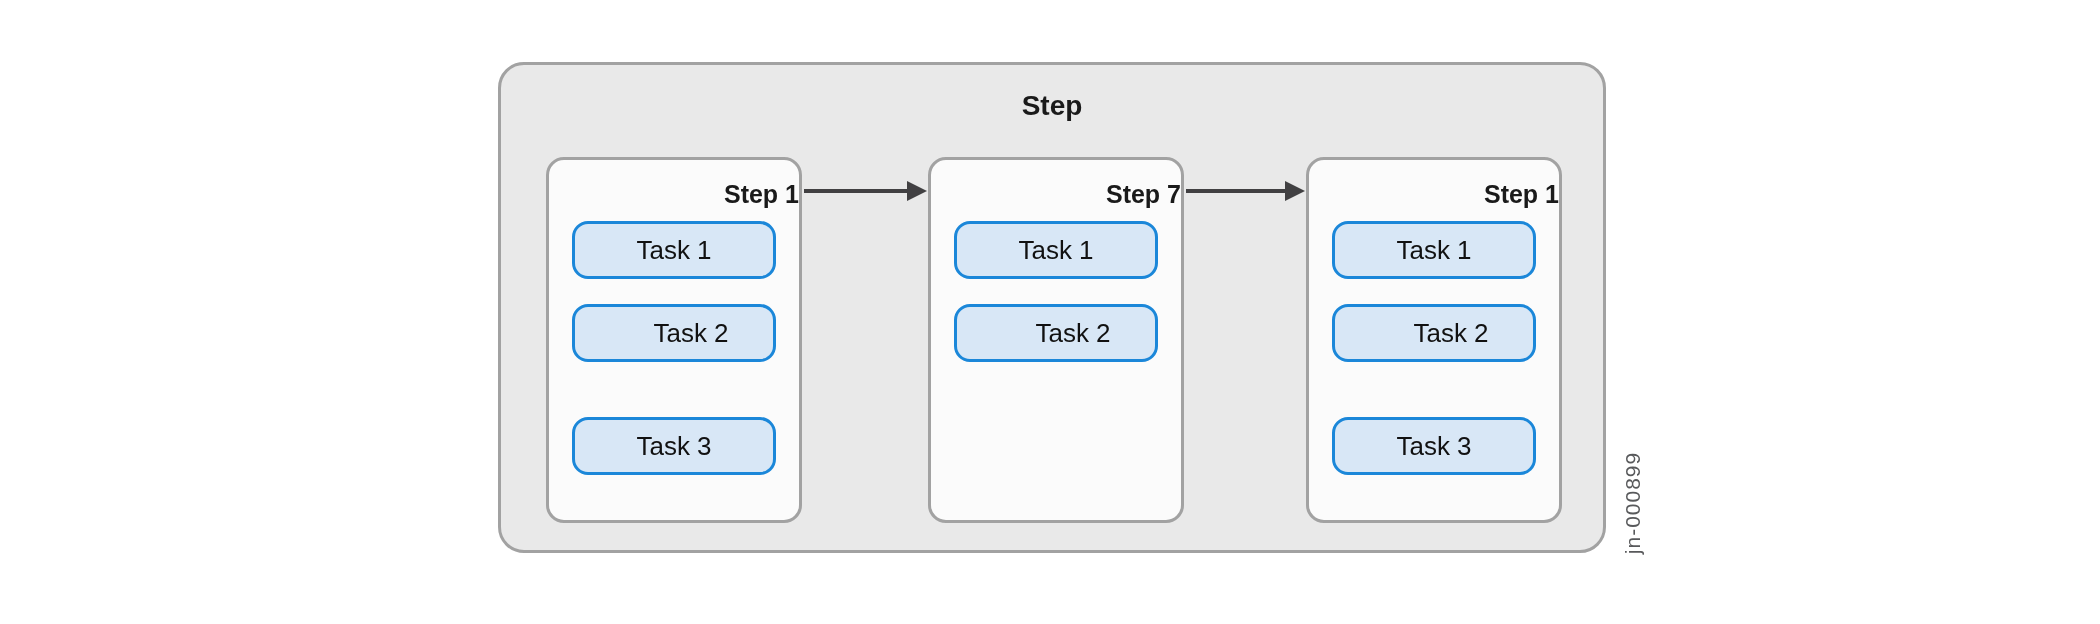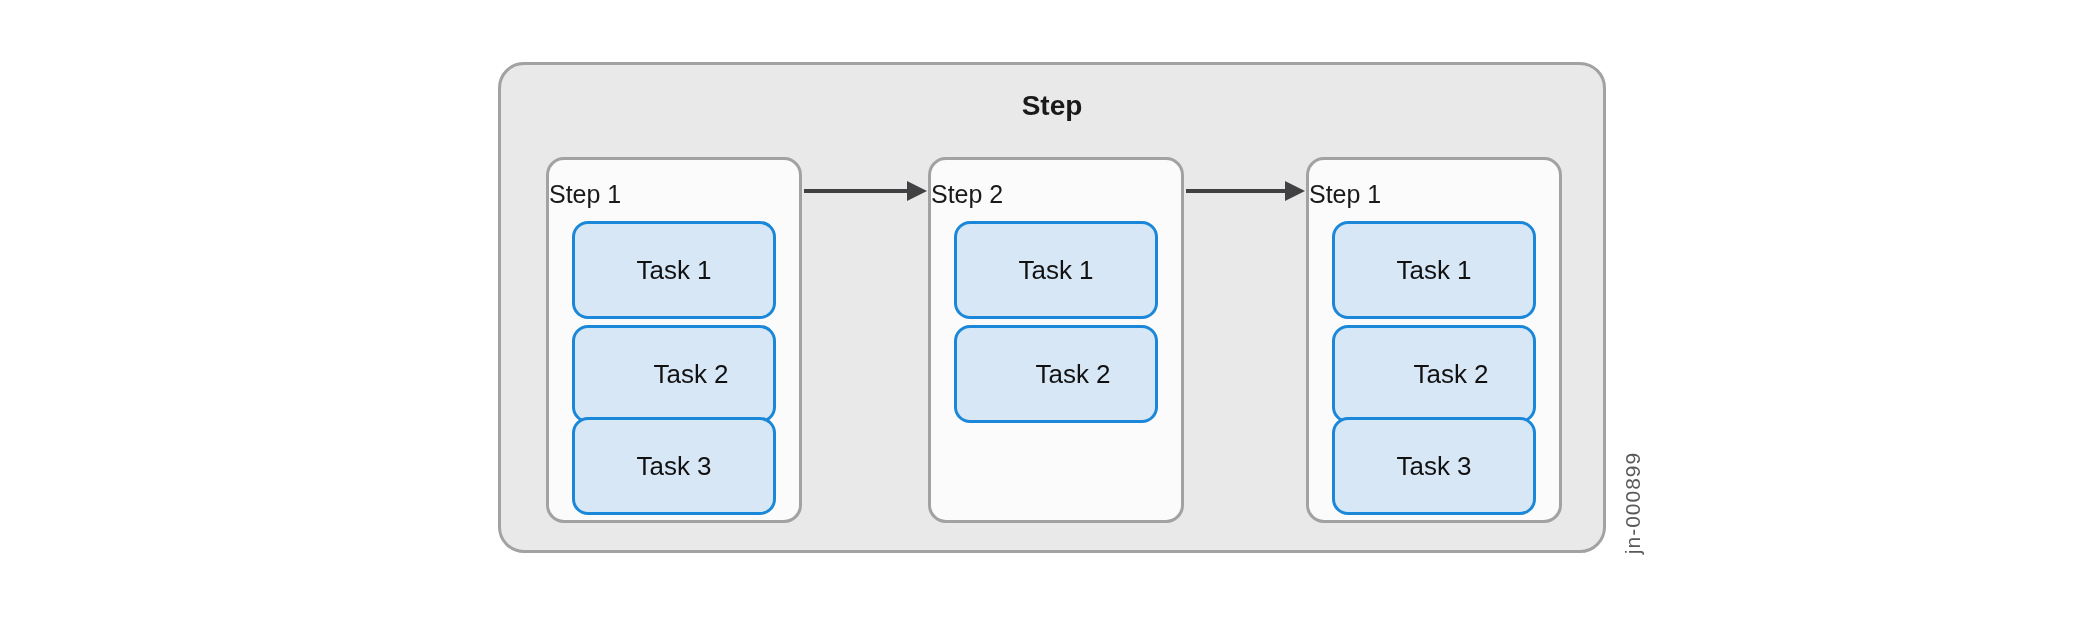--- a/index.html
+++ b/index.html
@@ -49,43 +49,43 @@
     border-radius: 18px;
   }
   .step-1 { left: 45px; }
   .step-2 { left: 427px; }
   .step-3 { left: 805px; }
   .step-label {
     position: absolute;
     left: 0;
     top: 18px;
     width: 100%;
-    text-align: left;
+    text-align: right;
     font-size: 25px;
     line-height: 32px;
-    font-weight: normal;
+    font-weight: bold;
     color: #1a1a1a;
   }
   .task-box {
     position: absolute;
     left: 23px;
     width: 204px;
-    height: 98px;
+    height: 58px;
     box-sizing: border-box;
     background: var(--task-fill, #d8e7f6);
     border: 3px solid var(--task-border, #1b87d9);
     border-radius: 16px;
     display: flex;
     align-items: center;
     justify-content: center;
     font-size: 26px;
     color: #111111;
   }
   .task-pos-1 { top: 61px; }
-  .task-pos-2 { top: 165px; padding-left: 34px; }
+  .task-pos-2 { top: 144px; padding-left: 34px; }
   .task-pos-3 { top: 257px; text-align: center; }
   .arrow {
     position: absolute;
     top: 114px;
     height: 24px;
   }
   .arrow-1 { left: 303px; width: 124px; }
   .arrow-2 { left: 685px; width: 120px; }
   .figure-id {
     position: absolute;
@@ -119,21 +119,21 @@
         <span>Task 3</span>
       </div>
     </div>
 
     <svg class="arrow arrow-1" viewBox="0 0 124 24" aria-hidden="true">
       <line x1="0" y1="12" x2="105" y2="12" stroke="#414042" stroke-width="4"></line>
       <polygon points="103,2 123,12 103,22" fill="#414042"></polygon>
     </svg>
 
     <div class="step-box step-2">
-      <div class="step-label">Step 2</div>
+      <div class="step-label">Step 7</div>
       <div class="task-box task-pos-1">
         <span>Task 1</span>
       </div>
       <div class="task-box task-pos-2">
         <span>Task 2</span>
       </div>
     </div>
 
     <svg class="arrow arrow-2" viewBox="0 0 120 24" aria-hidden="true">
       <line x1="0" y1="12" x2="101" y2="12" stroke="#414042" stroke-width="4"></line>

